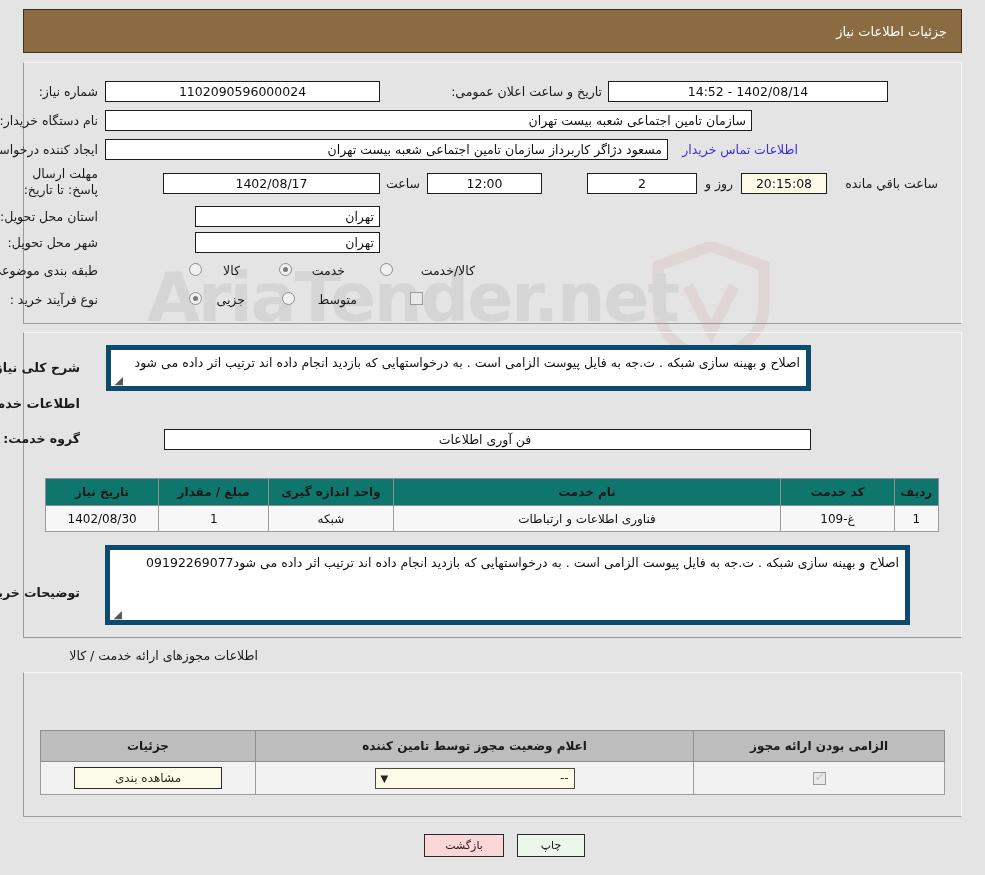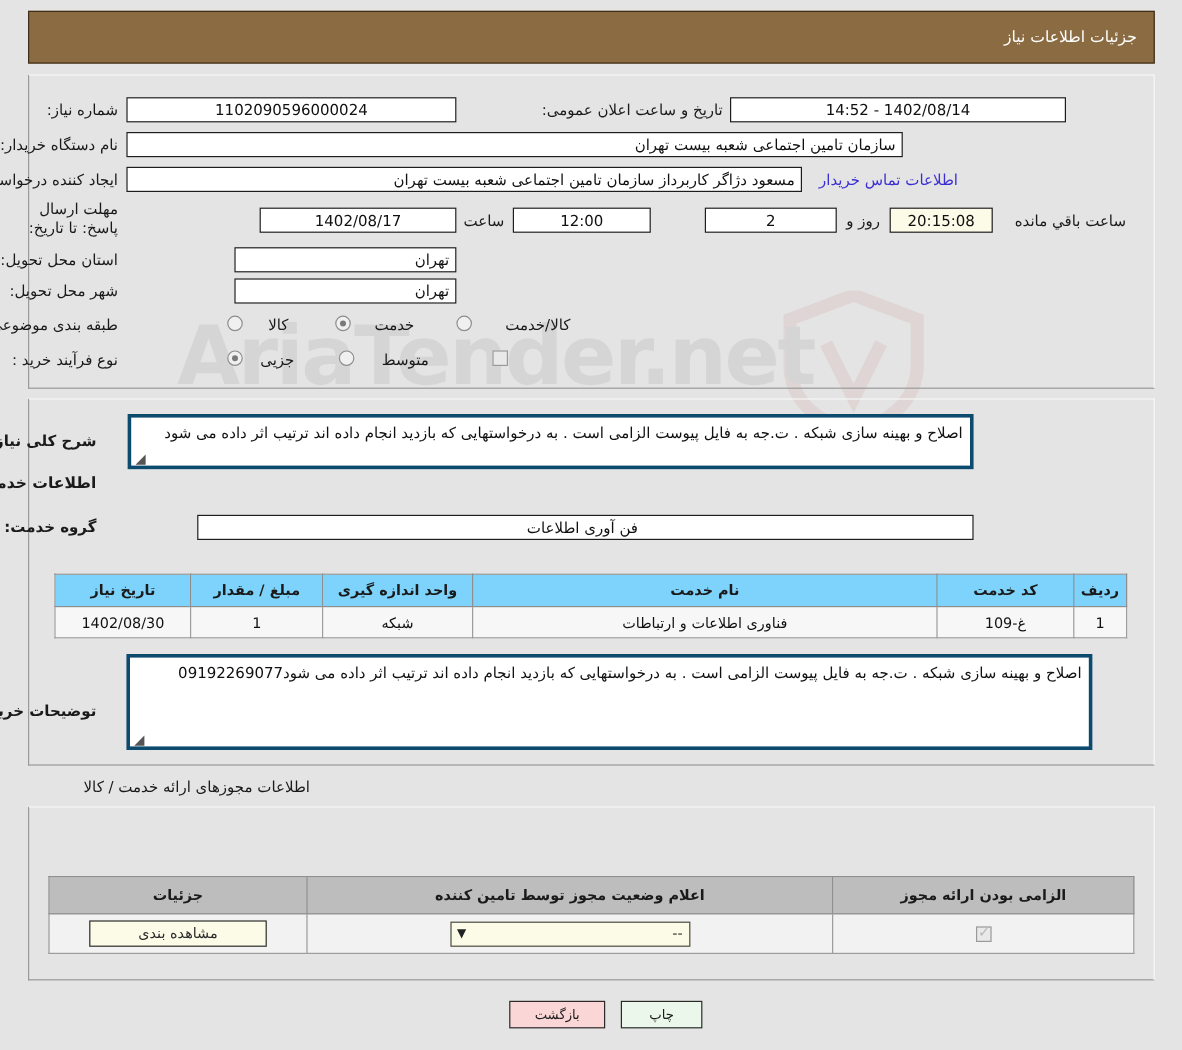--- a/index.html
+++ b/index.html
@@ -149,21 +149,21 @@
     left: 1px; top: -3px;
     font-size: 12px;
     color: #b9b9b9;
   }
 
   
   .ta {
     position: absolute;
     box-sizing: border-box;
     background: #ffffff;
-    border: 3px solid #0c4a6e;
+    border: 5px solid #0c4a6e;
     font-size: 12.5px;
     color: #111;
     padding: 4px 6px 0 0;
     line-height: 17px;
     z-index: 4;
     overflow: hidden;
   }
   .ta .grip {
     position: absolute;
     left: 3px;
@@ -176,21 +176,21 @@
 
   
   .tbl {
     position: absolute;
     border-collapse: collapse;
     font-size: 12px;
     z-index: 4;
     background: #fff;
   }
   .tbl th {
-    background: #7dd3fc;
+    background: #0f766e;
     border: 1px solid #8f8f8f;
     font-weight: bold;
     color: #1a1a1a;
     height: 26px;
     padding: 0 4px;
     text-align: center;
     white-space: nowrap;
   }
   .tbl td {
     background: #f7f7f7;
@@ -304,21 +304,21 @@
   <div class="fld center ltr" style="right:97px; top:81px; width:280px;">14:52 - 1402/08/14</div>
 
   <div class="lbl" style="right:887px; top:113px;">نام دستگاه خریدار:</div>
   <div class="fld right" style="right:233px; top:110px; width:647px;">سازمان تامین اجتماعی شعبه بیست تهران</div>
 
   <div class="lbl" style="right:887px; top:142px;">ایجاد کننده درخواست:</div>
   <div class="fld right" style="right:317px; top:139px; width:563px;">مسعود دژاگر کاربرداز سازمان تامین اجتماعی شعبه بیست تهران</div>
   <div class="link" style="right:187px; top:142px;">اطلاعات تماس خریدار</div>
 
   <div class="lbl" style="right:887px; top:166px; width:82px; white-space:normal; line-height:16px; text-align:right;">مهلت ارسال پاسخ: تا تاریخ:</div>
-  <div class="fld center ltr" style="right:605px; top:173px; width:164px;">1402/08/17</div>
+  <div class="fld center ltr" style="right:605px; top:173px; width:217px;">1402/08/17</div>
   <div class="lbl" style="right:565px; top:176px;">ساعت</div>
   <div class="fld center ltr" style="right:443px; top:173px; width:115px;">12:00</div>
   <div class="fld center ltr" style="right:288px; top:173px; width:110px;">2</div>
   <div class="lbl" style="right:252px; top:176px;">روز و</div>
   <div class="fld center ltr cream" style="right:158px; top:173px; width:86px;text-align:right;">20:15:08</div>
   <div class="lbl" style="right:47px; top:176px;">ساعت باقي مانده</div>
 
   <div class="lbl" style="right:887px; top:209px;">استان محل تحویل:</div>
   <div class="fld right" style="right:605px; top:206px; width:185px;">تهران</div>
 

